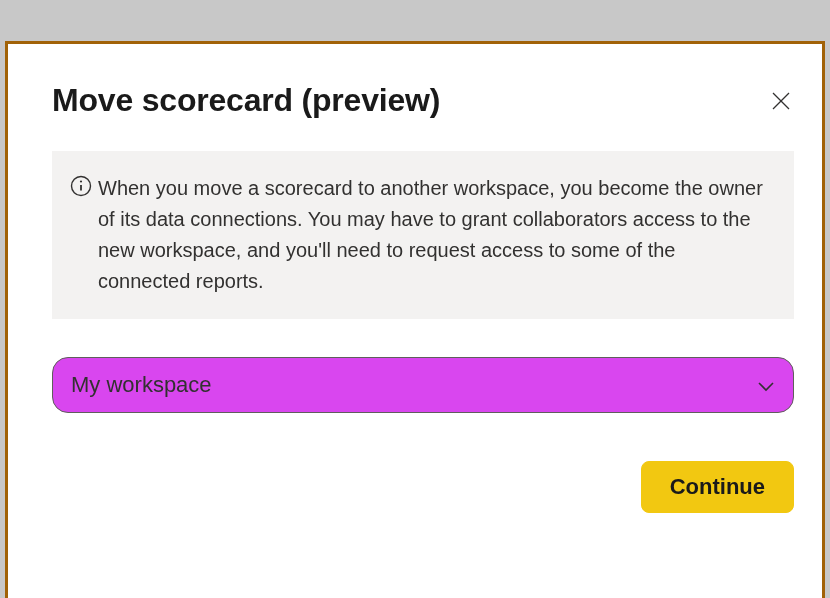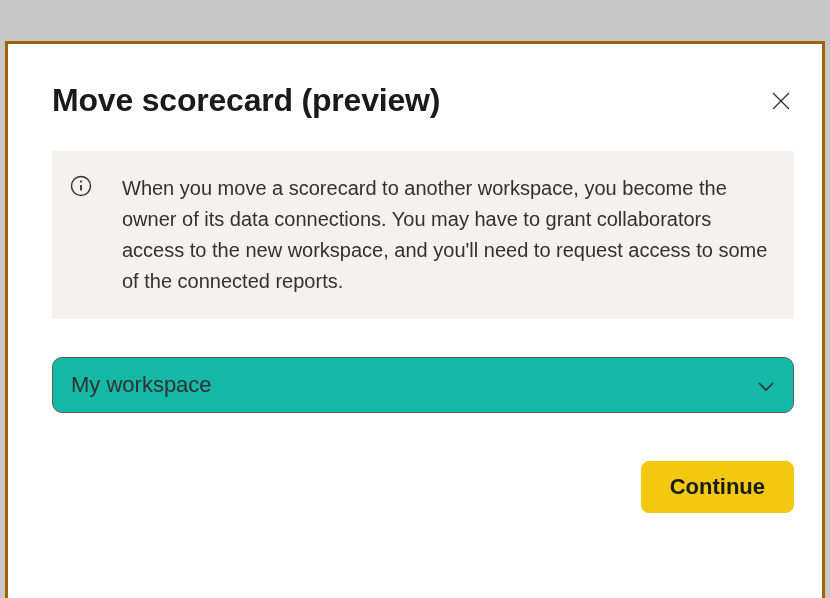--- a/index.html
+++ b/index.html
@@ -43,21 +43,21 @@
       color: #323130;
       font-size: 20px;
       line-height: 1;
       margin-top: 6px;
     }
     .info-banner {
       background: #f3f2f1;
       padding: 22px 26px 22px 18px;
       display: flex;
       align-items: flex-start;
-      gap: 30px;
+      gap: 6px;
       margin-bottom: 38px;
     }
     .info-icon-wrap {
       flex-shrink: 0;
       padding-top: 2px;
     }
     .info-text {
       font-size: 20px;
       line-height: 1.55;
       color: #323130;
@@ -65,22 +65,22 @@
     .field-label {
       font-size: 22px;
       font-weight: 400;
       color: #1a1a1a;
       margin-bottom: 14px;
       display: block;
     }
     .dropdown {
       width: 100%;
       border: 1px solid #605e5c;
-      border-radius: 10px;
-      background: #14b8a6;
+      border-radius: 16px;
+      background: #d946ef;
       padding: 14px 18px;
       display: flex;
       justify-content: space-between;
       align-items: center;
       cursor: pointer;
       font-size: 22px;
       color: #323130;
     }
     .dropdown-chevron {
       flex-shrink: 0;

